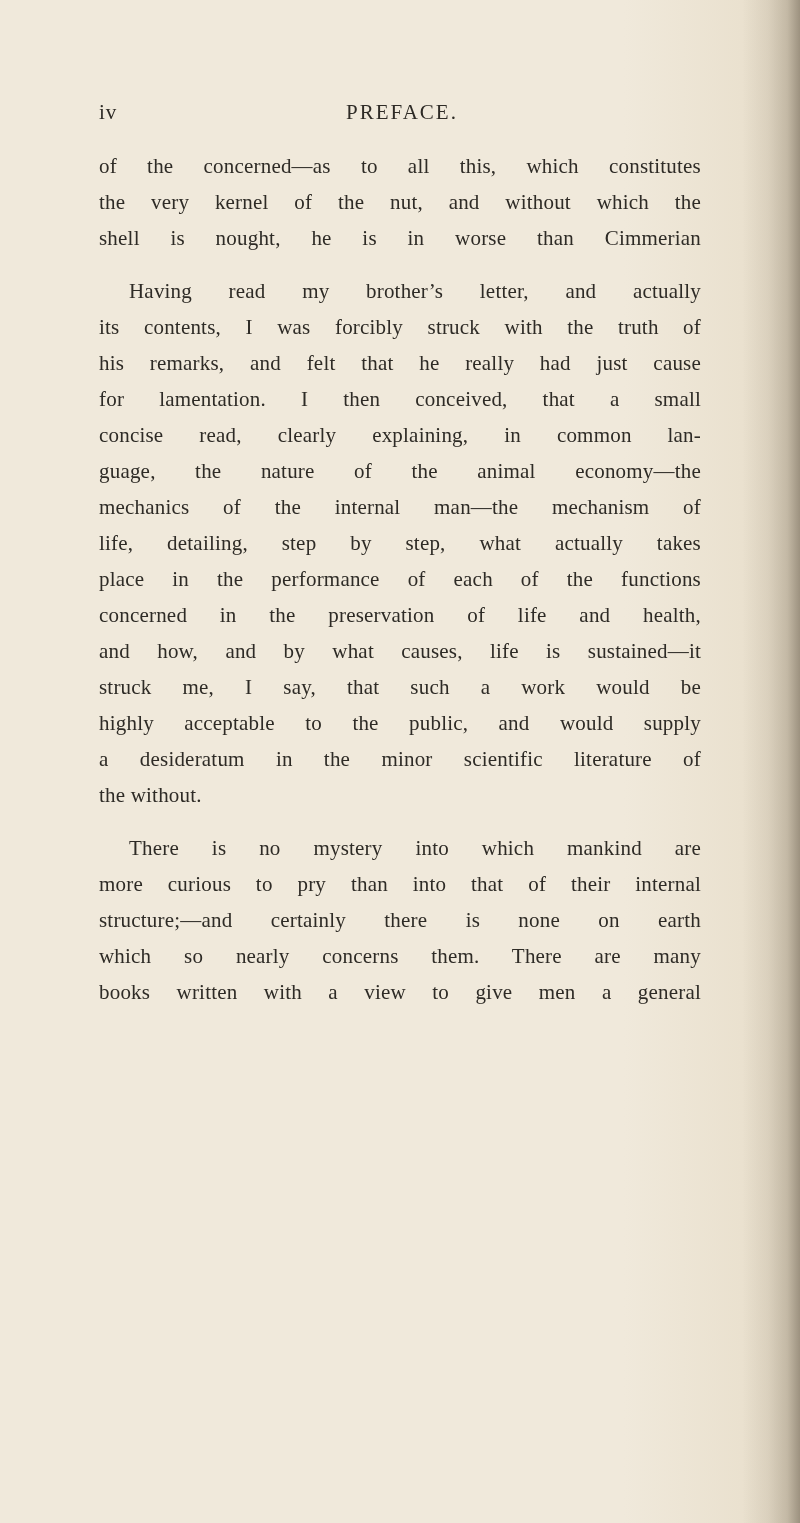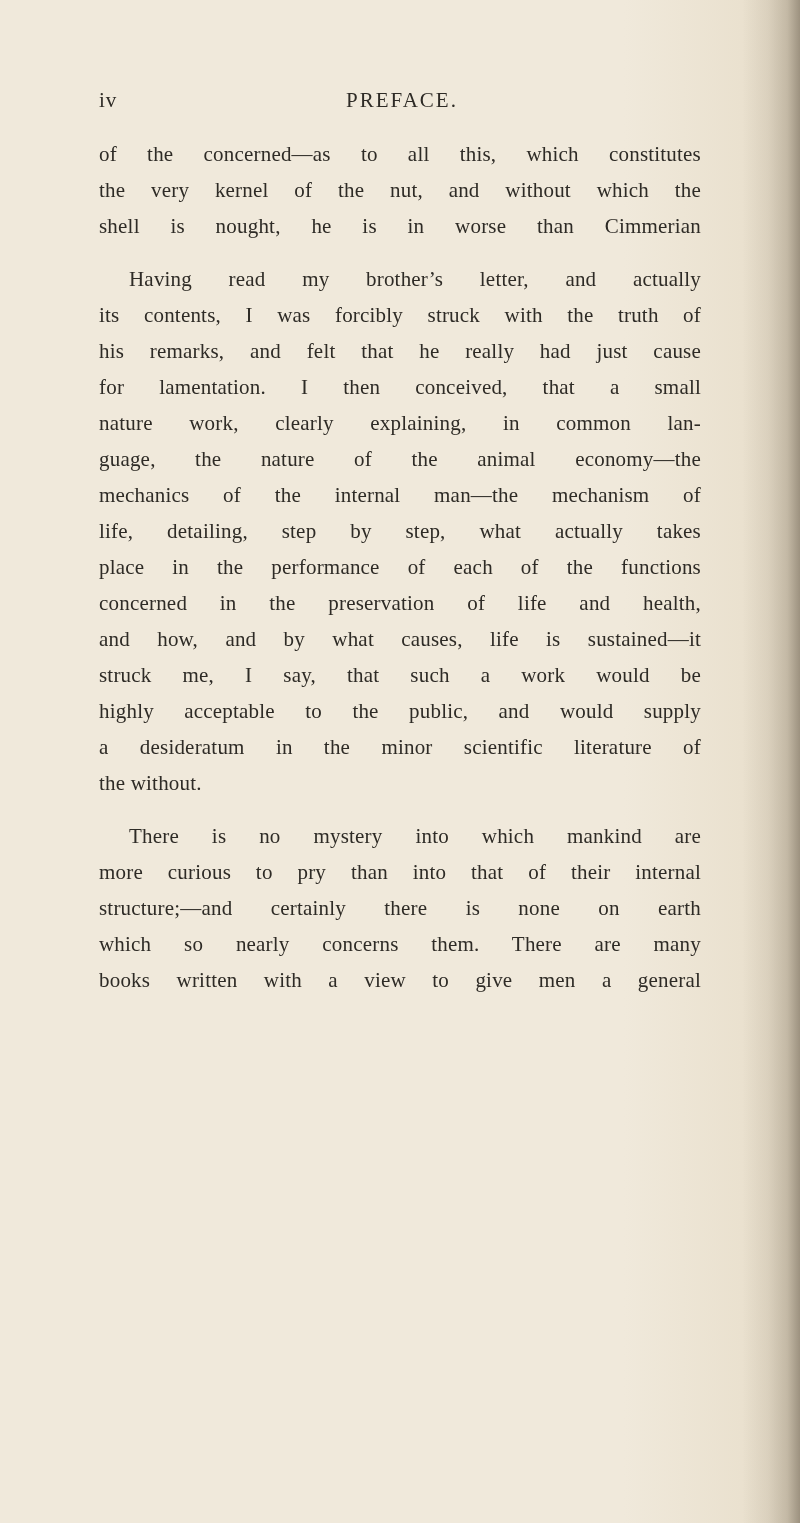--- a/index.html
+++ b/index.html
@@ -28,21 +28,21 @@
     background: linear-gradient(to right,
       rgba(92,78,58,0) 0%,
       rgba(92,78,58,0.10) 45%,
       rgba(92,78,58,0.26) 78%,
       rgba(66,54,38,0.45) 100%);
     pointer-events: none;
   }
   .text-block {
     position: relative;
     width: 602px;
-    margin: 0 auto;
+    margin: 12px auto;
     padding-top: 88px;
   }
   .page-header {
     position: relative;
     height: 32px;
     font-size: 21px;
   }
   .page-number {
     position: absolute;
     left: 0; top: 0;
@@ -83,21 +83,21 @@
         <div class="paragraph">
           <div class="line"><span>of the concerned—as to </span><span class="italic">all this</span><span>, which constitutes</span></div>
           <div class="line"><span>the very kernel of the nut, and without which the</span></div>
           <div class="line"><span>shell is nought, he is in worse than Cimmerian</span></div>
         </div>
         <div class="paragraph indent">
           <div class="line first"><span>Having read my brother’s letter, and </span><span class="italic">actually</span></div>
           <div class="line"><span>its contents, I was forcibly struck with the truth of</span></div>
           <div class="line"><span>his remarks, and felt that he really had just cause</span></div>
           <div class="line"><span>for lamentation. I then conceived, that a small</span></div>
-          <div class="line"><span>nature work, clearly explaining, in common lan-</span></div>
+          <div class="line"><span>concise read, clearly explaining, in common lan-</span></div>
           <div class="line"><span>guage, the nature of the animal economy—the</span></div>
           <div class="line"><span class="italic">mechanics</span><span> of the internal man—the mechanism of</span></div>
           <div class="line"><span>life, detailing, step by step, what actually takes</span></div>
           <div class="line"><span>place in the performance of each of the functions</span></div>
           <div class="line"><span>concerned in the preservation of life and health,</span></div>
           <div class="line"><span>and how, and by what causes, life is sustained—it</span></div>
           <div class="line"><span>struck me, I say, that such a work would be</span></div>
           <div class="line"><span>highly acceptable to the public, and would supply</span></div>
           <div class="line"><span>a desideratum in the minor scientific literature of</span></div>
           <div class="line last"><span>the without.</span></div>

